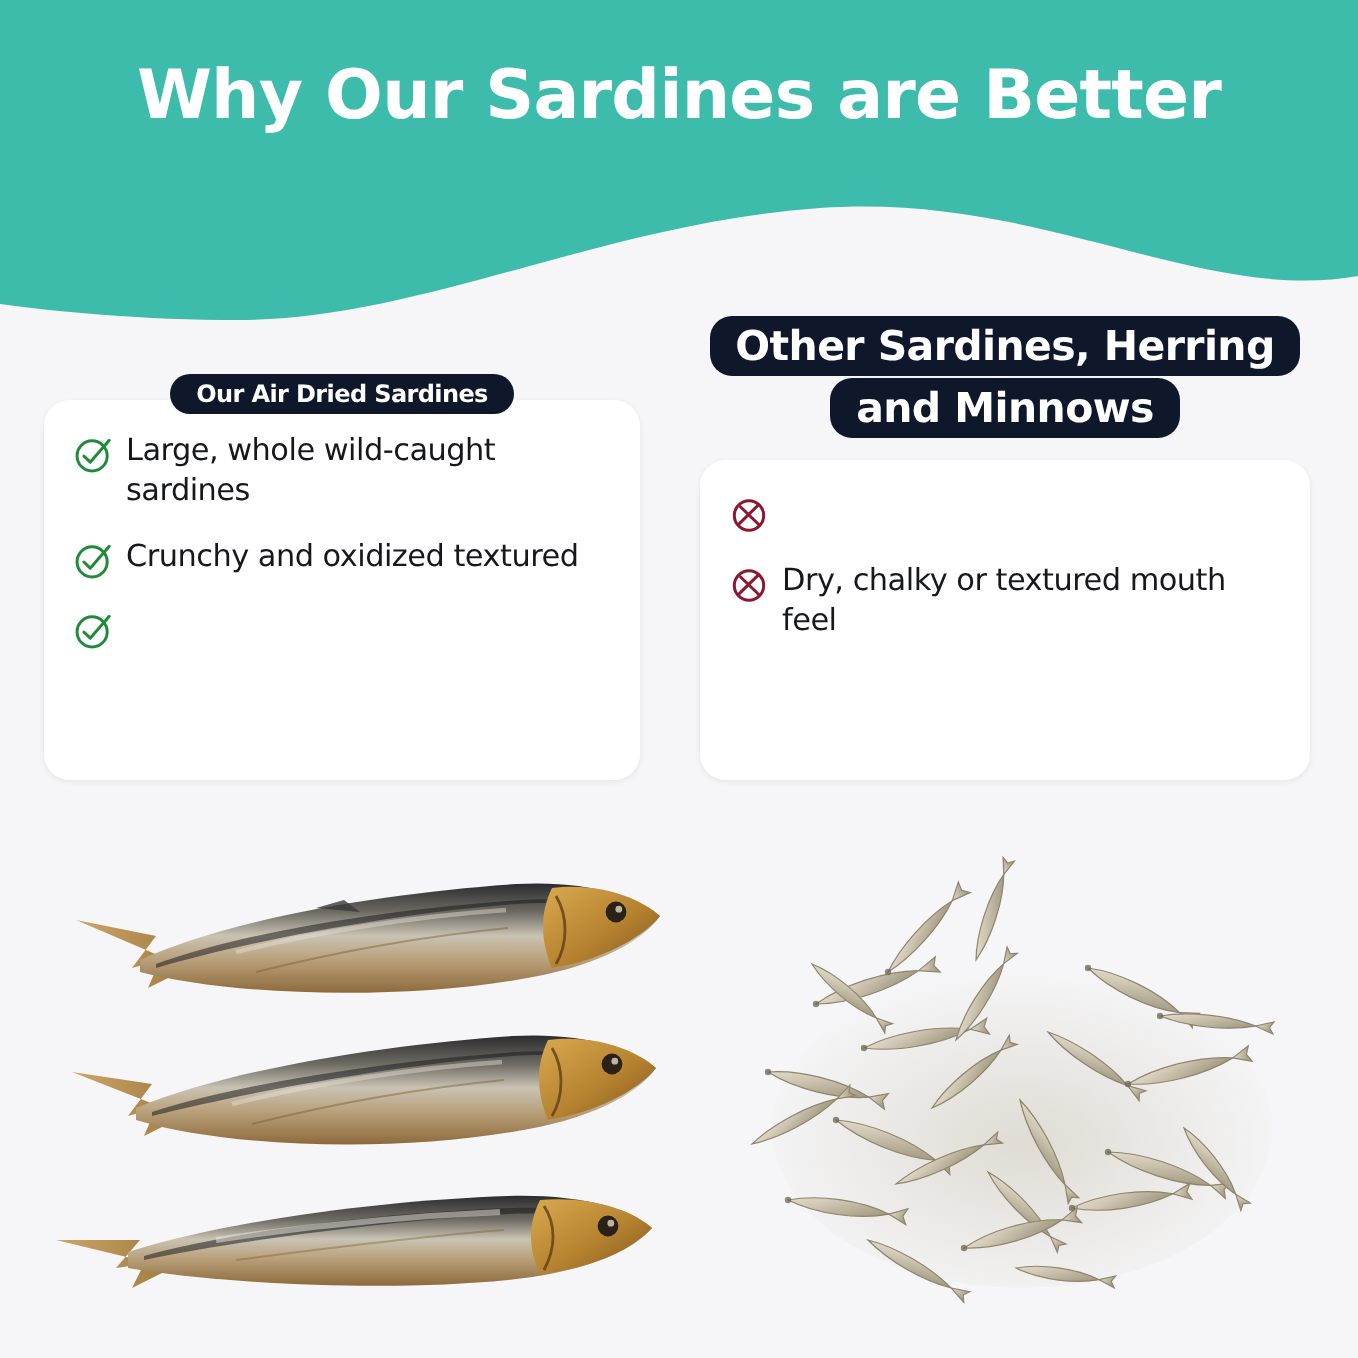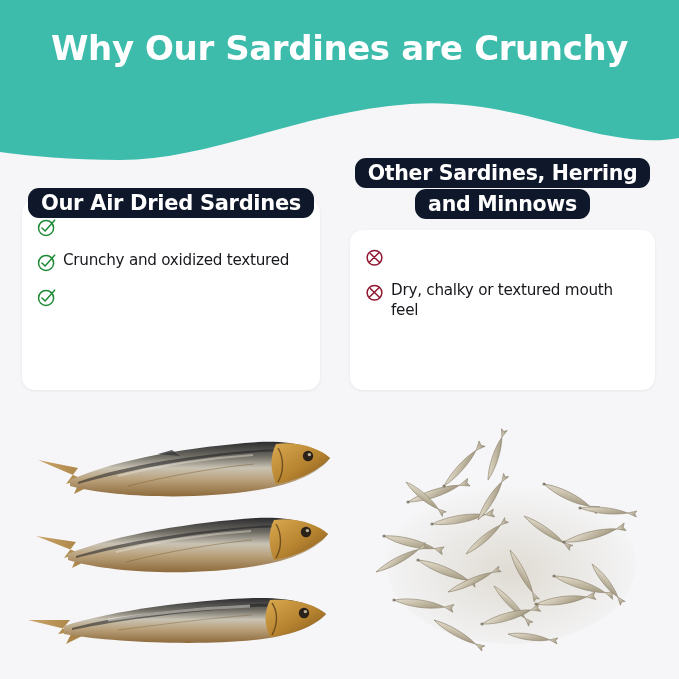--- a/index.html
+++ b/index.html
@@ -45,21 +45,21 @@
     display:inline; color:#ffffff;
     font-family:"DejaVu Sans", sans-serif;
     font-weight:bold; font-size:20px; line-height:1.52;
     background:#0f172a;
     border-radius:11px;
     padding:3px 13px;
     -webkit-box-decoration-break:clone;
     box-decoration-break:clone;
     letter-spacing:-0.3px;
   }
-  .col-left .badge-text { font-size:21px;border-radius:11px; }
+  .col-left .badge-text { font-size:12px;border-radius:11px; }
   .col-right .badge-text { font-size:20.5px; }
 
   .list { position:absolute; left:0; width:100%; padding:16px 14px 10px 14px; }
   .col-left .list  { top:36px; }
   .col-right .list { top:66px; }
 
   .item { display:flex; align-items:flex-start; margin-bottom:13px; }
   .item:last-child { margin-bottom:0; }
   .item-icon { flex:0 0 auto; width:21px; height:21px; margin-top:1px; margin-right:6px; }
   .item-text {
@@ -77,36 +77,37 @@
 </style>
 </head>
 <body>
 
 <div id="stage">
 
   <div class="header-wrap">
     <svg class="header-wave" viewBox="0 0 679 175" preserveAspectRatio="none">
       <path d="M0,0 L679,0 L679,138 C600,152 520,96 410,104 C300,112 210,160 120,160 C70,160 30,156 0,152 Z" fill="#3dbcab"></path>
     </svg>
-    <div class="page-title">Why Our Sardines are Crunchy</div>
+    <div class="page-title">Why Our Sardines are Better</div>
   </div>
 
   <div class="columns">
 
     <div class="col col-left">
       <div class="card"></div>
 
       <div class="list">
         <div class="item">
           <span class="item-icon">
             <svg viewBox="0 0 24 24" width="21" height="21">
               <circle cx="11.5" cy="12.5" r="8.6" fill="none" stroke="#1f8a37" stroke-width="1.7"></circle>
               <path d="M6.8,12.6 L10.4,16.1 L21.3,3.6" fill="none" stroke="#1f8a37" stroke-width="1.7" stroke-linecap="round" stroke-linejoin="round"></path>
             </svg>
           </span>
+          <span class="item-text">Large, whole wild-caught sardines</span>
         </div>
         <div class="item">
           <span class="item-icon">
             <svg viewBox="0 0 24 24" width="21" height="21">
               <circle cx="11.5" cy="12.5" r="8.6" fill="none" stroke="#1f8a37" stroke-width="1.7"></circle>
               <path d="M6.8,12.6 L10.4,16.1 L21.3,3.6" fill="none" stroke="#1f8a37" stroke-width="1.7" stroke-linecap="round" stroke-linejoin="round"></path>
             </svg>
           </span>
           <span class="item-text">Crunchy and oxidized textured</span>
         </div>

